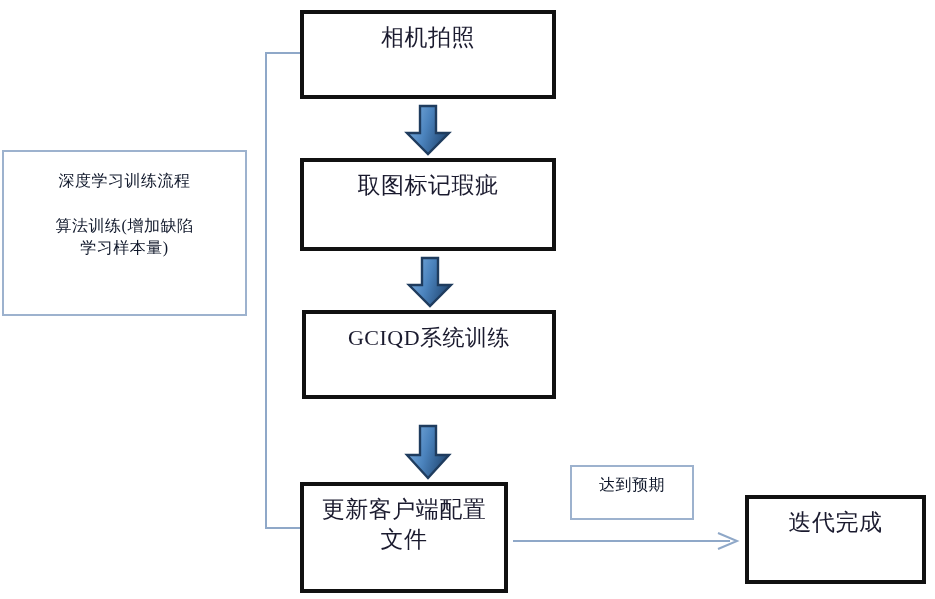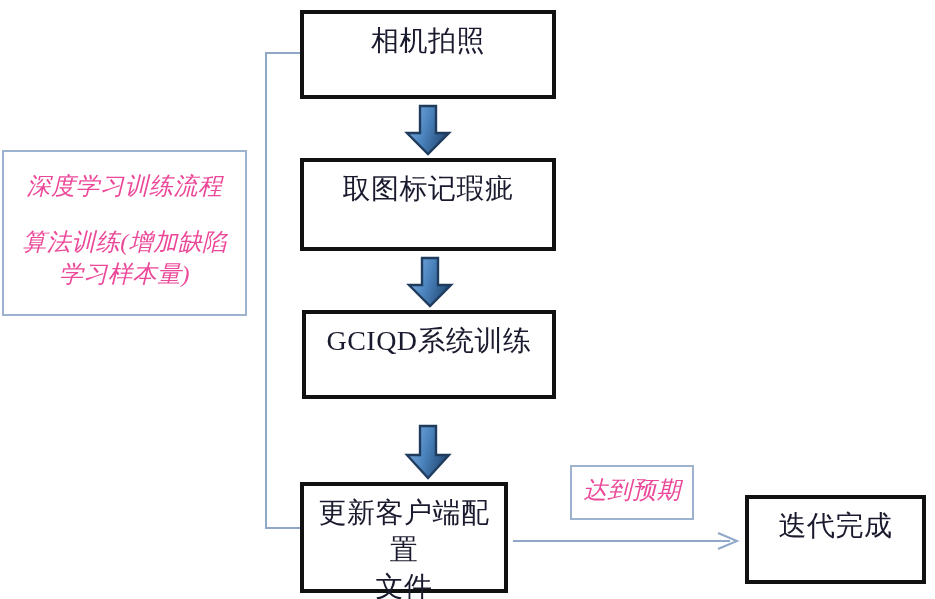--- a/index.html
+++ b/index.html
@@ -22,51 +22,50 @@
     position: absolute;
     box-sizing: border-box;
     background: #ffffff;
     border: 4px solid #111111;
     display: flex;
     justify-content: center;
     align-items: flex-start;
   }
   .proc-box .btext {
     margin-top: 9px;
-    font-size: 28px;
+    font-size: 23px;
     line-height: 1.32;
     color: #1a1a2e;
     text-align: center;
     letter-spacing: 0.5px;
     white-space: pre-line;
     padding: 0 6px;
   }
   .proc-box .btext.latin-mix {
-    font-size: 28px;
+    font-size: 22px;
   }
 
   
   .note-box {
     position: absolute;
     box-sizing: border-box;
     background: #ffffff;
     border: 2px solid #9db2ce;
     display: flex;
     flex-direction: column;
     justify-content: flex-start;
     align-items: center;
   }
   .note-box .ntext {
-    font-size: 24px;
+    font-size: 16px;
     line-height: 1.34;
-    color: #ec4899;
+    color: #0f172a;
     text-align: center;
     white-space: pre-line;
     letter-spacing: 0.5px;
-    font-style: italic;
   }
 
   
   .block-arrow {
     position: absolute;
   }
   .block-arrow svg { display: block; }
 
   
   .conn {

